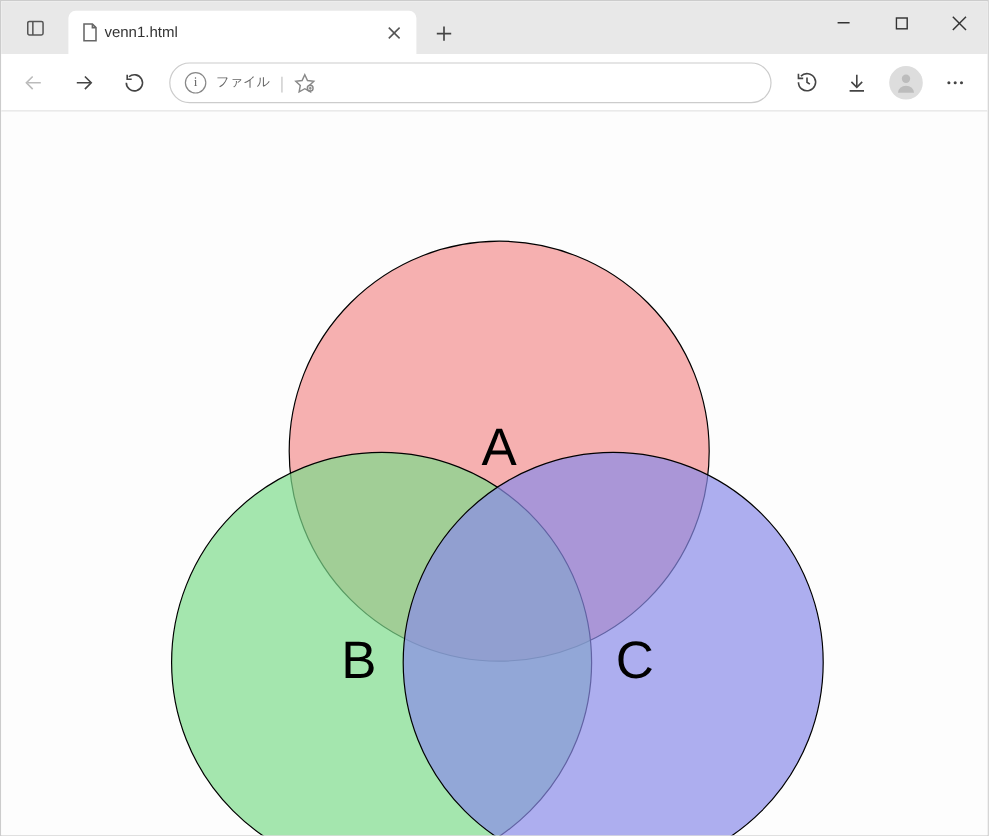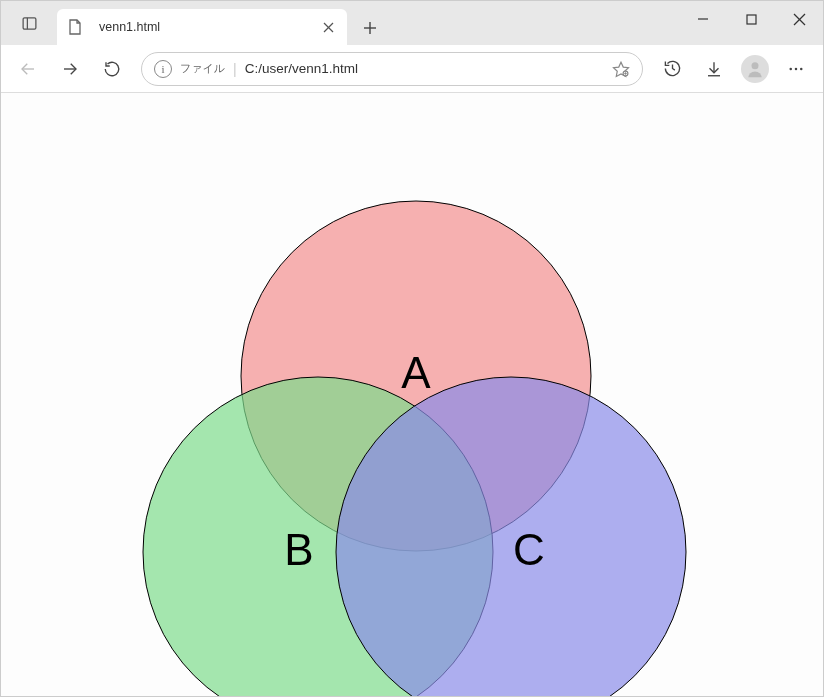--- a/index.html
+++ b/index.html
@@ -27,21 +27,21 @@
     }
     .tab {
       background: #fff;
       border-top-left-radius: 6px;
       border-top-right-radius: 6px;
       height: 36px;
       width: 290px;
       display: flex;
       align-items: center;
       padding: 0 10px;
-      gap: 16px;
+      gap: 4px;
       margin-bottom: 0;
       position: relative;
     }
     .tab-favicon {
       width: 16px;
       height: 16px;
       display: flex;
       align-items: center;
       justify-content: center;
       color: #555;
@@ -242,21 +242,20 @@
   <div class="nav-btn">
     <svg class="icon" width="18" height="18" viewBox="0 0 24 24" fill="none" stroke="#444" stroke-width="1.8">
       <path d="M3 12a9 9 0 1 0 3-6.7"></path>
         <polyline points="4 3 4 8 9 8"></polyline>
     </svg>
   </div>
   <div class="addressbar">
     <span class="addr-info-icon">i</span>
     <span class="addr-label">ファイル</span>
     <span class="addr-divider">|</span>
-    <span class="addr-url">C:/user/venn1.html</span>
     <span class="addr-fav">
       <svg class="icon" width="18" height="18" viewBox="0 0 24 24" fill="none" stroke="#888" stroke-width="1.6">
         <polygon points="12 3 15 9.5 22 10.3 17 15 18.3 22 12 18.6 5.7 22 7 15 2 10.3 9 9.5 12 3"></polygon>
         <circle cx="18" cy="18" r="3.2" fill="#fff" stroke="#888"></circle>
         <line x1="18" y1="16.4" x2="18" y2="19.6" stroke="#888" stroke-width="1.4"></line>
         <line x1="16.4" y1="18" x2="19.6" y2="18" stroke="#888" stroke-width="1.4"></line>
       </svg>
     </span>
   </div>
   <div class="nav-btn">

